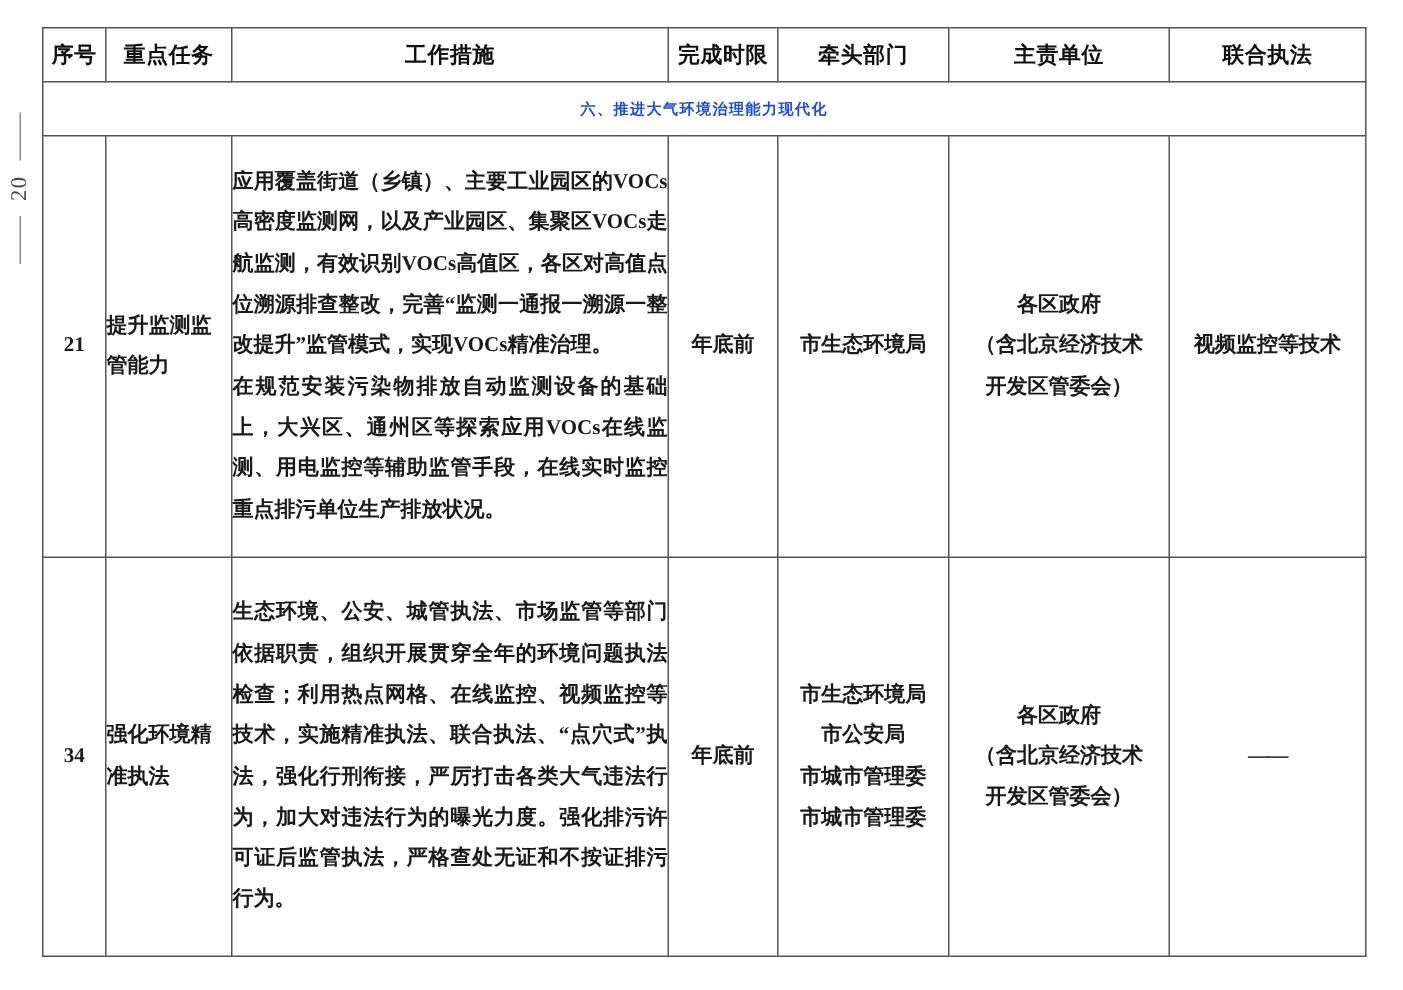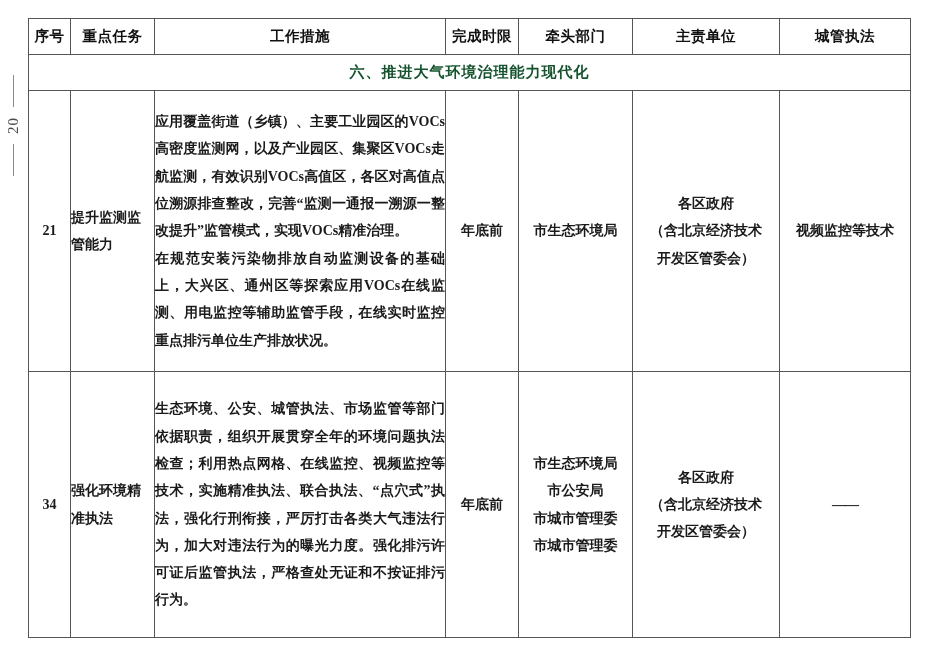--- a/index.html
+++ b/index.html
@@ -68,24 +68,24 @@
     letter-spacing: 0.5px;
     color: #111;
     font-weight: bold;
   }
 
   
   .section-row td {
     height: 35px;
     text-align: center;
     font-family: "DejaVu Sans", "Liberation Sans", sans-serif;
-    font-size: 15px;
+    font-size: 10px;
     letter-spacing: 1px;
     font-weight: bold;
-    color: #14532d;
+    color: #1d4ed8;
   }
 
   
   .body-row td {
     font-size: 14px;
     line-height: 1.95;
   }
   .c-seq {
     text-align: center;
     font-family: "Liberation Serif", "DejaVu Serif", serif;
@@ -148,21 +148,21 @@
   </colgroup>
 
   <tbody>
       <tr class="hdr-row">
     <td>序号</td>
     <td>重点任务</td>
     <td>工作措施</td>
     <td>完成时限</td>
     <td>牵头部门</td>
     <td>主责单位</td>
-    <td>城管执法</td>
+    <td>联合执法</td>
   </tr>
 
   <tr class="section-row">
     <td colspan="7">六、推进大气环境治理能力现代化</td>
   </tr>
 
   <tr class="body-row" style="height:281px;">
     <td class="c-seq">21</td>
     <td class="c-task">提升监测监管能力</td>
     <td class="c-measure">

